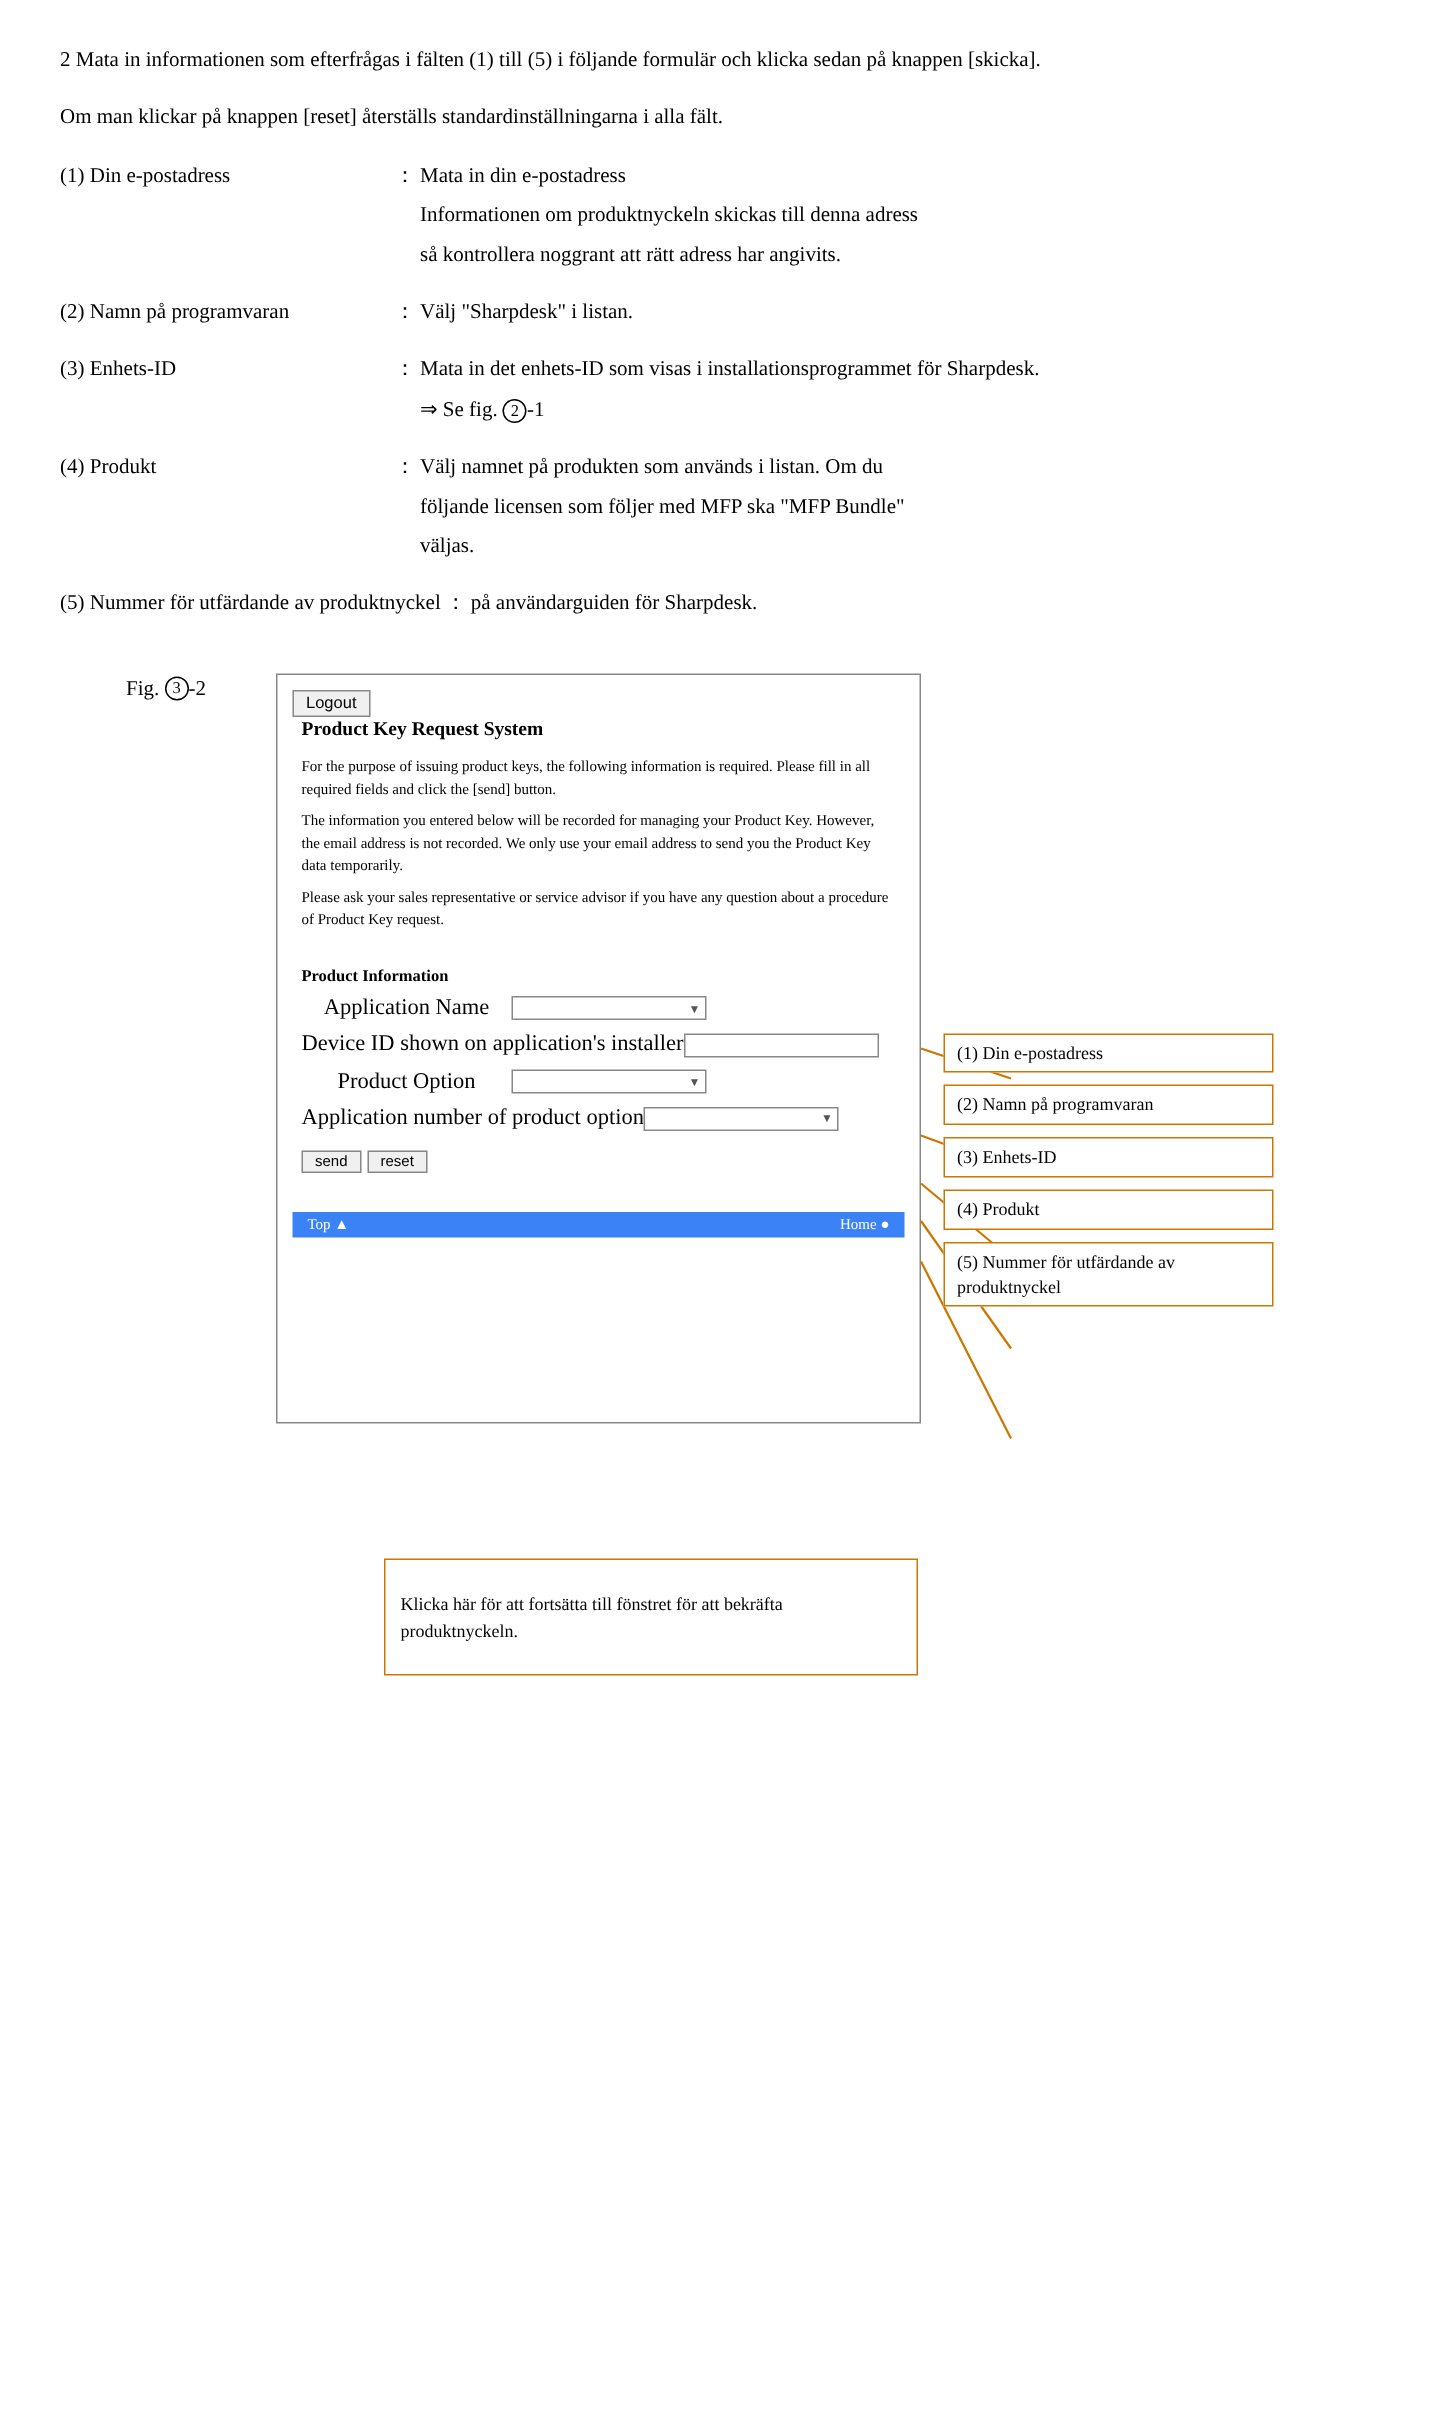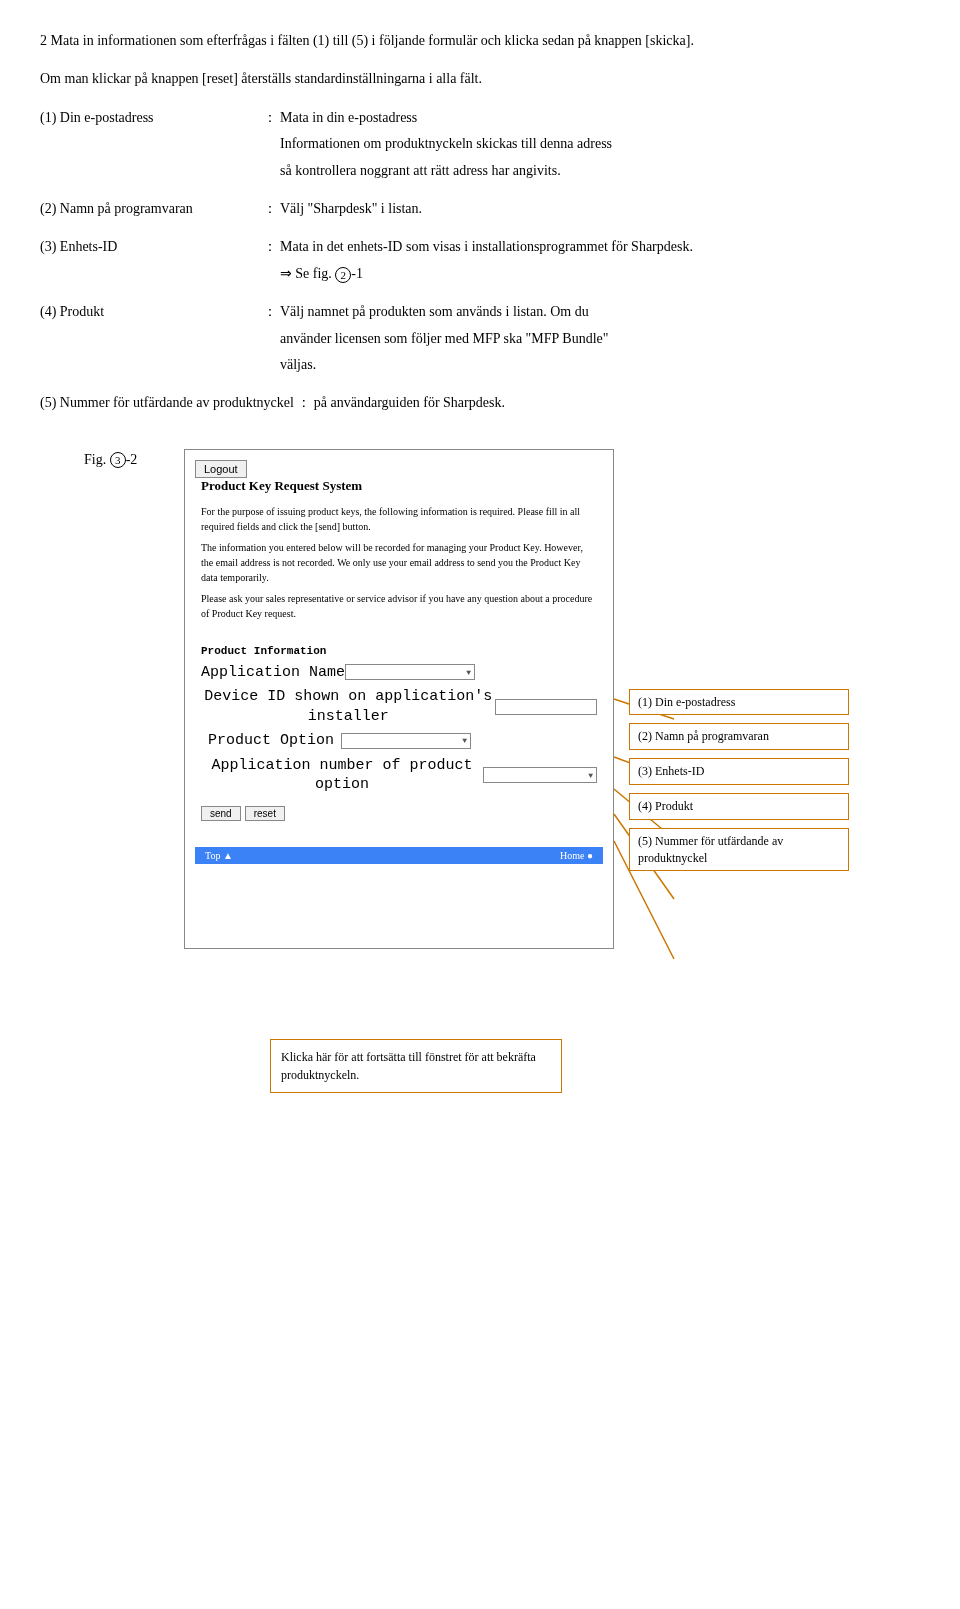--- a/index.html
+++ b/index.html
@@ -131,21 +131,20 @@
     }
 
     .select-arrow {
       font-size: 8px;
       color: #555;
     }
 
     .product-info-section {
       padding: 0 6px;
       margin-top: 24px;
-      font-family: Liberation Mono, monospace;
     }
 
     .product-info-title {
       font-size: 11px;
       font-weight: bold;
       margin-bottom: 6px;
     }
 
     .product-field-row {
       display: flex;
@@ -281,21 +280,21 @@
         <p>Mata in det enhets-ID som visas i installationsprogrammet för Sharpdesk.</p>
         <p>⇒ Se fig. <span class="circle-num-inline">2</span>-1</p>
       </div>
     </div>
 
     <div class="def-row">
       <div class="def-label">(4) Produkt</div>
       <div class="def-colon">：</div>
       <div class="def-content">
         <p>Välj namnet på produkten som används i listan. Om du</p>
-        <p>använder licensen som följer med MFP ska "MFP Bundle"</p>
+        <p>följande licensen som följer med MFP ska "MFP Bundle"</p>
         <p>väljas.</p>
       </div>
     </div>
 
     <div class="def-row">
       <div class="def-label">(5) Nummer för utfärdande av produktnyckel</div>
       <div class="def-colon">：</div>
       <div class="def-content">
         <p>på användarguiden för Sharpdesk.</p>
       </div>
@@ -402,21 +401,21 @@
         <div class="annotation-box">
           <span>(4) Produkt</span>
         </div>
 
         <div class="annotation-box" style="min-height:40px;">
           <span>(5) Nummer för utfärdande av produktnyckel</span>
         </div>
 
       </div>
 
-      <div style="position:absolute; left:86px; top:590px; border:1.5px solid #cc7700; background:#fff; padding:8px 10px; font-size:12px; width:292px; line-height:1.5;">
+      <div style="position:absolute; left:72px; top:590px; border:1.5px solid #cc7700; background:#fff; padding:20px 10px; font-size:12px; width:356px; line-height:1.5;">
         <span>Klicka här för att fortsätta till fönstret för att bekräfta produktnyckeln.</span>
       </div>
 
     </div>
   </div>
 
   <div class="page-number" style="margin-top:120px;">
     <span>― 10 ―</span>
   </div>
 

